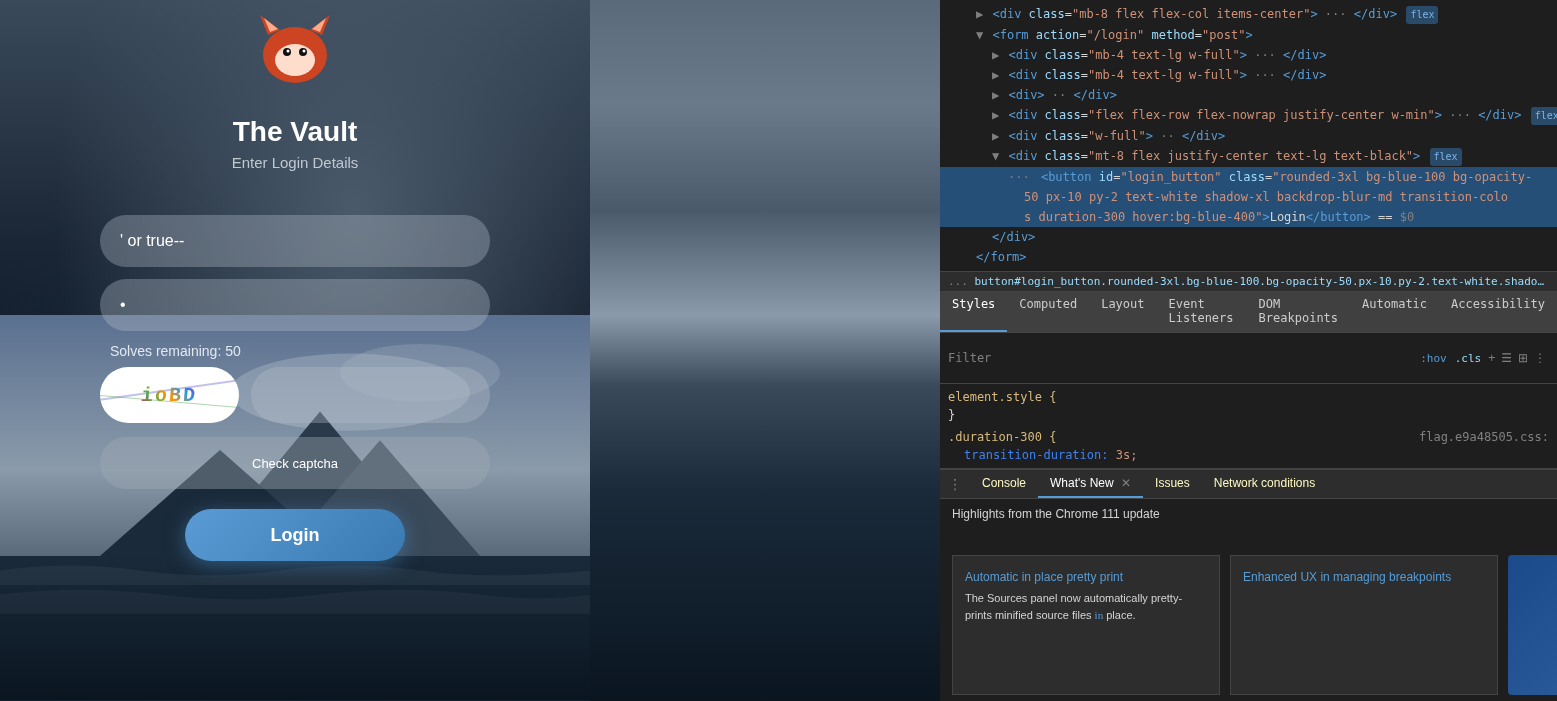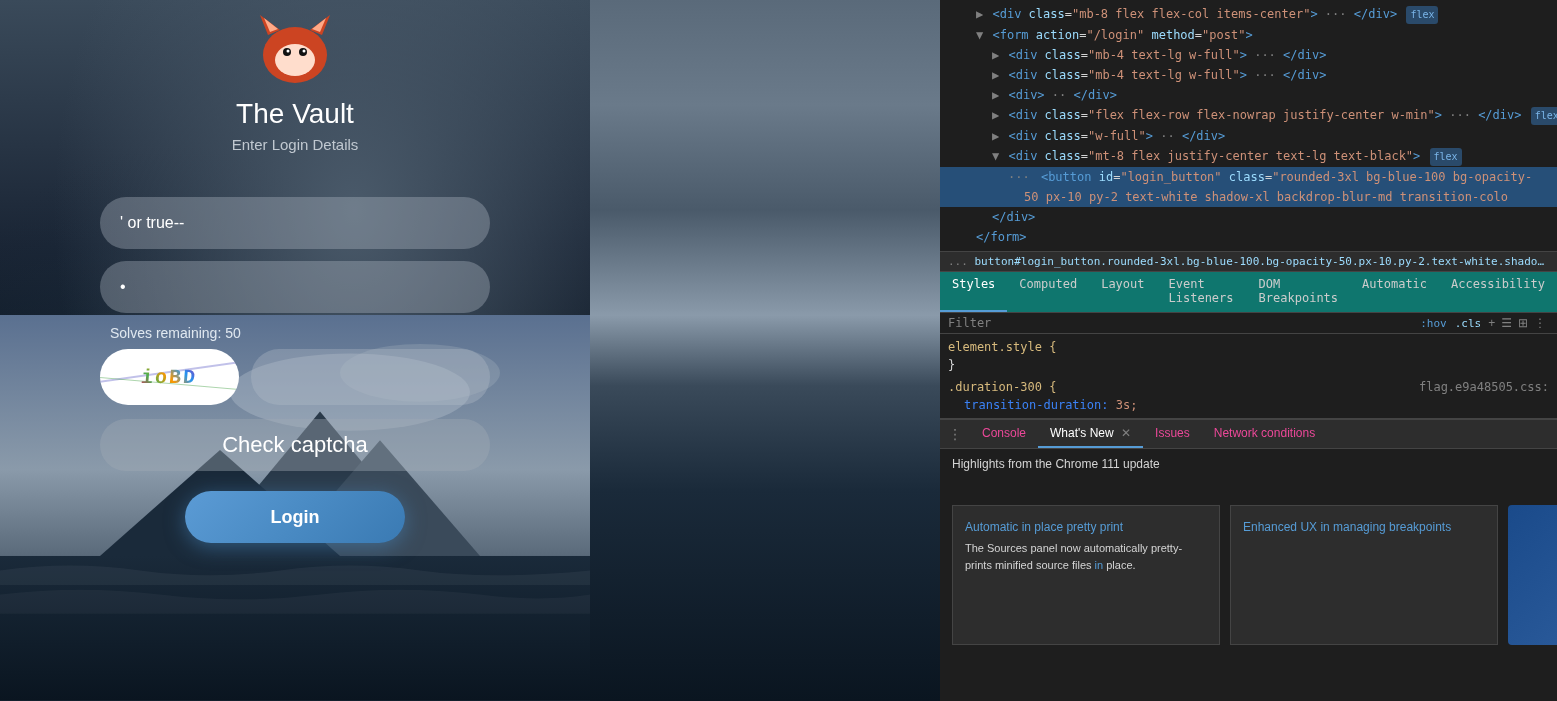--- a/index.html
+++ b/index.html
@@ -58,23 +58,24 @@
     
     #fox-icon {
       width: 90px;
       height: 80px;
       margin-bottom: 8px;
     }
 
     #app-title {
       color: #ffffff;
       font-size: 28px;
-      font-weight: 400;
+      font-weight: 700;
       margin-bottom: 6px;
       text-align: center;
+      margin-top: 18px;
     }
 
     #app-subtitle {
       color: #c0c8d0;
       font-size: 15px;
       margin-bottom: 44px;
       text-align: center;
     }
 
     .input-field {
@@ -326,21 +327,21 @@
       border: none;
       color: #569cd6;
       cursor: pointer;
       font-size: 12px;
       padding: 2px 8px;
     }
 
     
     #styles-tabs {
       display: flex;
-      background: #0f766e;
+      background: #404040;
       border-bottom: 1px solid #444;
       flex-shrink: 0;
     }
 
     .style-tab {
       padding: 5px 12px;
       font-size: 12px;
       color: #ccc;
       cursor: pointer;
       border-bottom: 2px solid transparent;
@@ -348,21 +349,21 @@
 
     .style-tab.active {
       color: #fff;
       border-bottom: 2px solid #569cd6;
     }
 
     
     #filter-bar {
       display: flex;
       align-items: center;
-      padding: 3px 8px;
+      padding: 18px 8px;
       background: #1e1e1e;
       border-bottom: 1px solid #444;
       flex-shrink: 0;
     }
 
     #filter-text {
       color: #808080;
       font-size: 12px;
       flex: 1;
     }
@@ -423,21 +424,21 @@
     #bottom-tabs-dots {
       color: #808080;
       padding: 0 8px;
       font-size: 14px;
       cursor: pointer;
     }
 
     .bottom-tab {
       padding: 6px 12px;
       font-size: 12px;
-      color: #ec4899;
+      color: #fef9c3;
       cursor: pointer;
       border-bottom: 2px solid transparent;
       font-family: -apple-system, sans-serif;
     }
 
     .bottom-tab.active {
       color: #fff;
       border-bottom: 2px solid #569cd6;
     }
 
@@ -488,20 +489,21 @@
 
     .news-card-text {
       color: #d4d4d4;
       font-family: -apple-system, sans-serif;
       font-size: 11px;
       line-height: 1.5;
     }
 
     .news-card-text .in-link {
       color: #569cd6;
+      font-family: Liberation Serif, serif;
     }
 
     
     .news-video {
       width: 280px;
       height: 140px;
       background: linear-gradient(135deg, #1a4a8a 0%, #2a5a9a 50%, #1a3a7a 100%);
       border-radius: 4px;
       position: relative;
       display: flex;
@@ -604,21 +606,21 @@
 
     <div id="captcha-row">
       <div id="captcha-image">
         <div id="captcha-line1"></div>
         <div id="captcha-line2"></div>
         <span id="captcha-text">ioBD</span>
       </div>
       <input id="captcha-input" class="" type="text" style="flex: 1 1 0%; height: 56px; background: rgba(180, 190, 200, 0.35); border: none; border-radius: 30px; padding: 0px 16px; font-size: 16px; color: rgb(255, 255, 255); outline: none;">
     </div>
 
-    <button id="check-captcha-btn" style="width:390px;height:52px;background:rgba(160,170,180,0.4);border:none;border-radius:30px;color:#ffffff;font-size:22px;font-weight:500;cursor:pointer;margin-bottom:20px;">Check captcha</button>
+    <button id="check-captcha-btn" style="width:390px;height:52px;background:rgba(160,170,180,0.4);border:none;border-radius:30px;color:#ffffff;font-size:13px;font-weight:500;cursor:pointer;margin-bottom:20px;">Check captcha</button>
 
     <button id="login-btn" style="width:220px;height:52px;background:linear-gradient(135deg,#5b9bd5,#4a8bc4,#3a7ab3);border:none;border-radius:30px;color:#ffffff;font-size:18px;font-weight:600;cursor:pointer;box-shadow:0 4px 20px rgba(74,139,196,0.5);">Login</button>
   </div>
 </div>
 
 <div id="center-panel">
   <div id="center-bg"></div>
 </div>
 
 <div id="right-panel">
@@ -689,20 +691,24 @@
     </div>
 
     <div class="html-line indent4 selected">
       <span class="dots-icon" style="color:#808080;margin-right:4px;">···</span>
       <span class="html-tag">&lt;button</span>
       <span class="html-attr-name"> id</span><span class="html-eq">=</span><span class="html-attr-val">"login_button"</span>
       <span class="html-attr-name"> class</span><span class="html-eq">=</span><span class="html-attr-val">"rounded-3xl bg-blue-100 bg-opacity-</span>
     </div>
     <div class="html-line indent5 selected">
       <span class="html-attr-val">50 px-10 py-2 text-white shadow-xl backdrop-blur-md transition-colo</span>
+    </div>
+    <div class="html-line indent5 selected">
+      <span class="html-attr-val">s duration-300 hover:bg-blue-400"</span><span class="html-tag">&gt;</span><span class="html-text">Login</span><span class="html-tag">&lt;/button&gt;</span>
+      <span class="html-eq"> ==</span> <span class="html-dollar">$0</span>
     </div>
 
     <div class="html-line indent3">
       <span class="html-tag">&lt;/div&gt;</span>
     </div>
 
     <div class="html-line indent2">
       <span class="html-tag">&lt;/form&gt;</span>
     </div>
 

